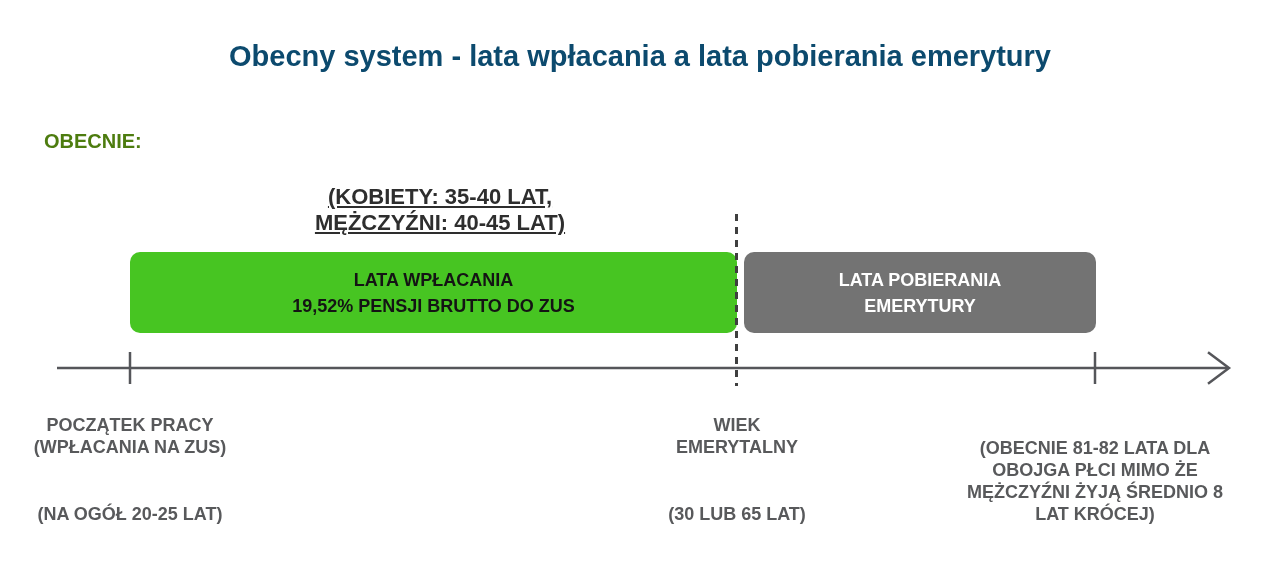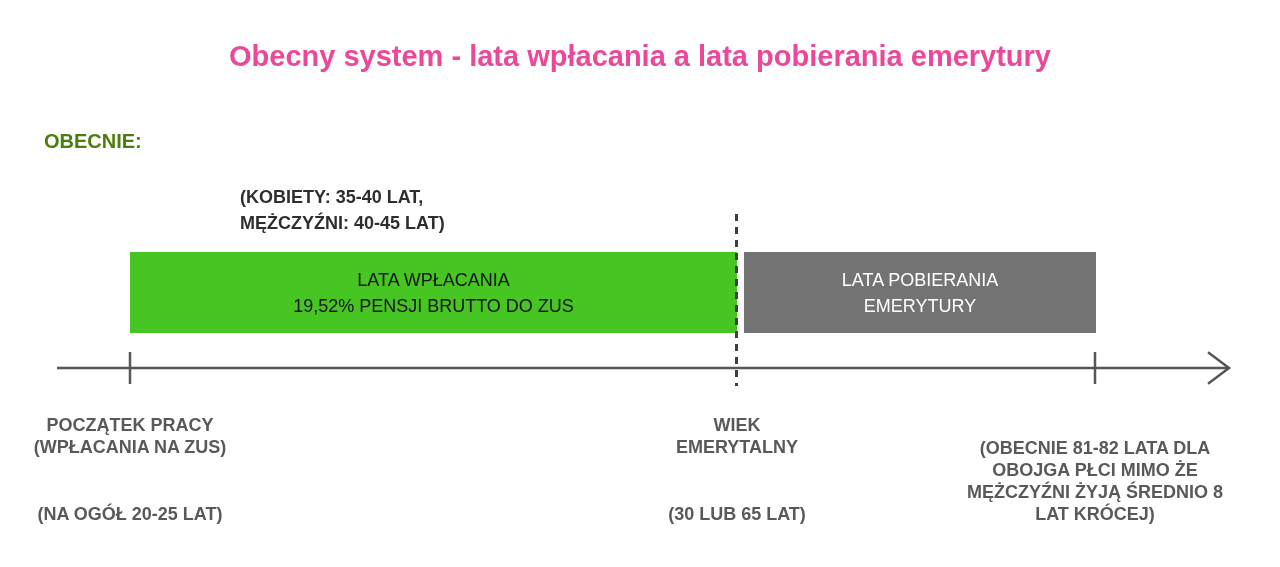--- a/index.html
+++ b/index.html
@@ -13,53 +13,54 @@
   }
   .title {
     position: absolute;
     top: 40px;
     left: 0;
     width: 100%;
     margin: 0;
     text-align: center;
     font-size: 29px;
     font-weight: 700;
-    color: #ec4899;
+    color: #0c4a6e;
   }
   .section-label {
     position: absolute;
     left: 44px;
     top: 130px;
     font-size: 20px;
     font-weight: 700;
     color: #4d7c0f;
   }
   .annotation {
     position: absolute;
     top: 184px;
     width: 400px;
-    text-align: left;
-    font-size: 18px;
+    text-align: center;
+    font-size: 22px;
     line-height: 26px;
     font-weight: 700;
     color: #2e2e2e;
     white-space: pre-line;
+    text-decoration: underline;
   }
   .annotation-left  { left: 240px; }
   .annotation-right { left: 719px; }
   .bar {
     position: absolute;
     top: 252px;
     height: 81px;
-    border-radius: 0;
+    border-radius: 10px;
     display: flex;
     align-items: center;
     justify-content: center;
     text-align: center;
-    font-weight: 400;
+    font-weight: 700;
     font-size: 18px;
     line-height: 26px;
   }
   .bar-green { left: 130px; width: 607px; background: #47c522; color: #141414; }
   .bar-red   { left: 744px; width: 352px; background: #737373; color: #ffffff; }
   .bar-text  { white-space: pre-line; }
   .divider {
     position: absolute;
     left: 735px;
     top: 214px;

